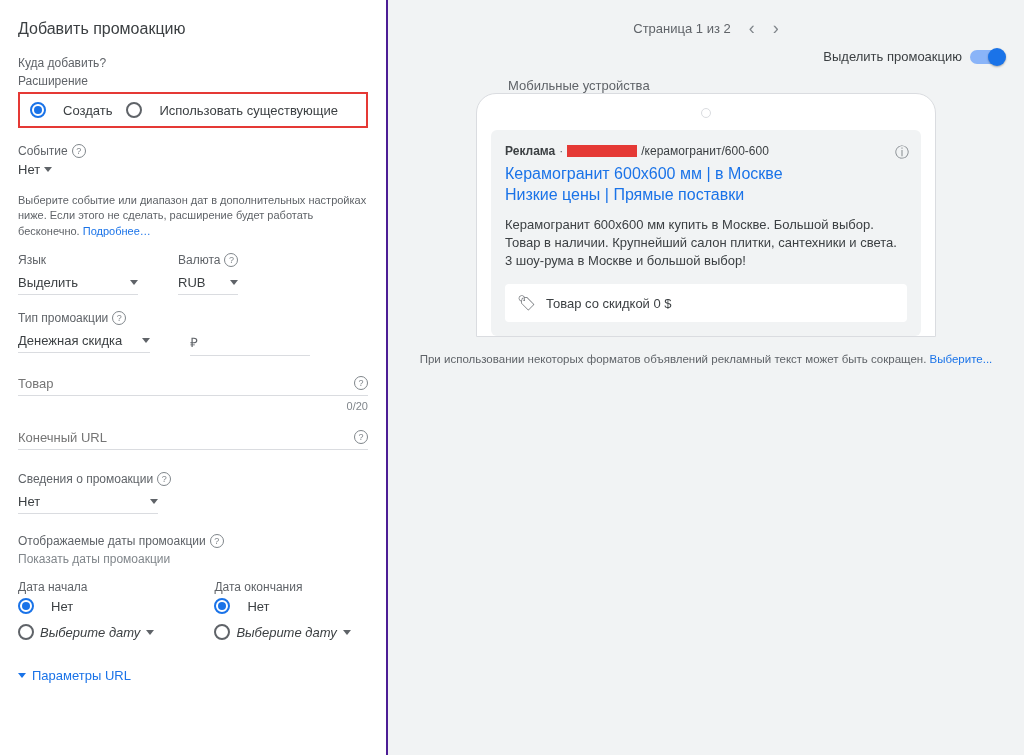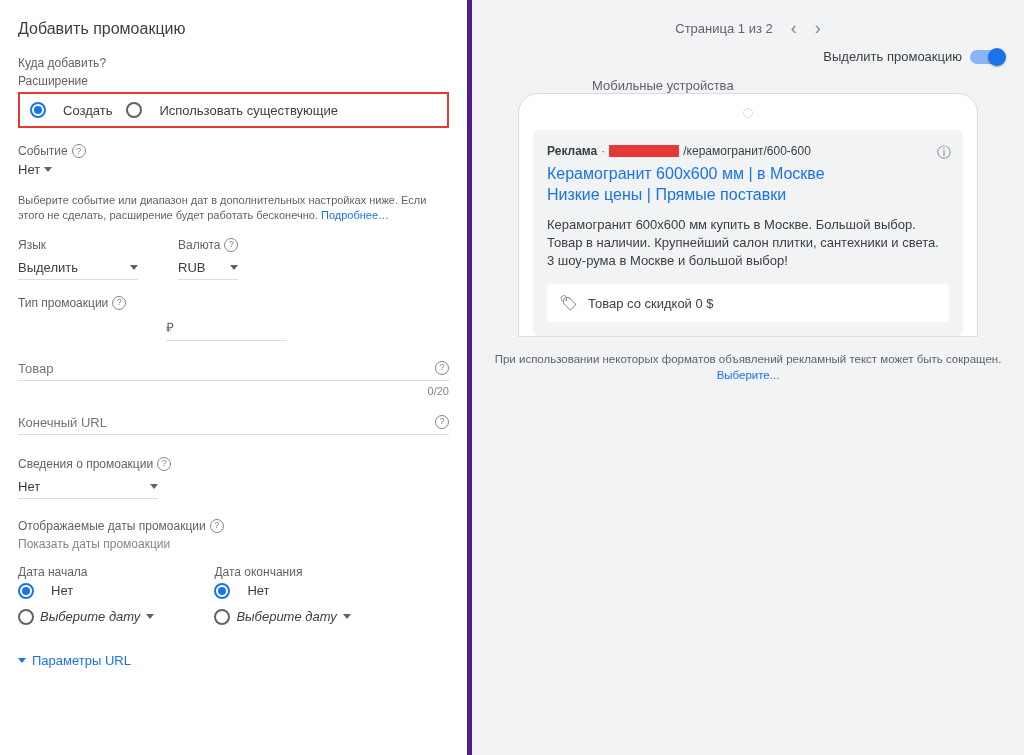--- a/index.html
+++ b/index.html
@@ -1,18 +1,18 @@
 <!DOCTYPE html>
 <html><head>
 <meta charset="utf-8">
 <style>
 * { box-sizing: border-box; margin: 0; padding: 0; }
 body { font-family: Arial, "Helvetica Neue", sans-serif; font-size: 13px; color: #3c4043; background: #fff; width: 1024px; height: 755px; overflow: hidden; }
 .container { display: flex; height: 100%; }
-.left-panel { width: 472px; padding: 20px 18px; border-right: 5px solid #4c1d95; overflow-y: auto; }
+.left-panel { width: 388px; padding: 20px 18px; border-right: 2px solid #4c1d95; overflow-y: auto; }
 .right-panel { flex: 1; background: #f1f3f4; display: flex; flex-direction: column; }
 .title { font-size: 16px; font-weight: 500; color: #3c4043; margin-bottom: 18px; }
 .label { font-size: 12px; color: #5f6368; margin-bottom: 4px; display: flex; align-items: center; gap: 4px; }
 .dropdown { display: flex; align-items: center; gap: 4px; font-size: 13px; color: #3c4043; cursor: pointer; margin-bottom: 16px; }
 .dropdown .chev { border-left: 4px solid transparent; border-right: 4px solid transparent; border-top: 5px solid #5f6368; }
 .red-box { border: 2px solid #e53935; padding: 8px 10px; margin-bottom: 16px; display: flex; gap: 14px; align-items: center; }
 .radio-opt { display: flex; align-items: center; gap: 17px; cursor: pointer; }
 .radio-circle { width: 16px; height: 16px; border-radius: 50%; border: 2px solid #5f6368; position: relative; flex-shrink: 0; }
 .radio-circle.checked { border-color: #1a73e8; }
 .radio-circle.checked::after { content: ""; position: absolute; top: 2px; left: 2px; width: 8px; height: 8px; border-radius: 50%; background: #1a73e8; }
@@ -113,20 +113,24 @@
         </div>
       </div>
     </div>
 
     <div class="field-row">
       <div class="field">
         <div class="label">
           <span>Тип промоакции</span>
           <span class="help-icon">?</span>
         </div>
+        <div class="underline-sel">
+          <span>Денежная скидка</span>
+          <span class="chev"></span>
+        </div>
       </div>
       <div class="field">
         <div class="label">&nbsp;</div>
         <span class="currency-prefix">₽</span>
       </div>
     </div>
 
     <div class="input-group">
       <input class="underline-input" placeholder="Товар" style="">
       <span class="help-icon">?</span>

